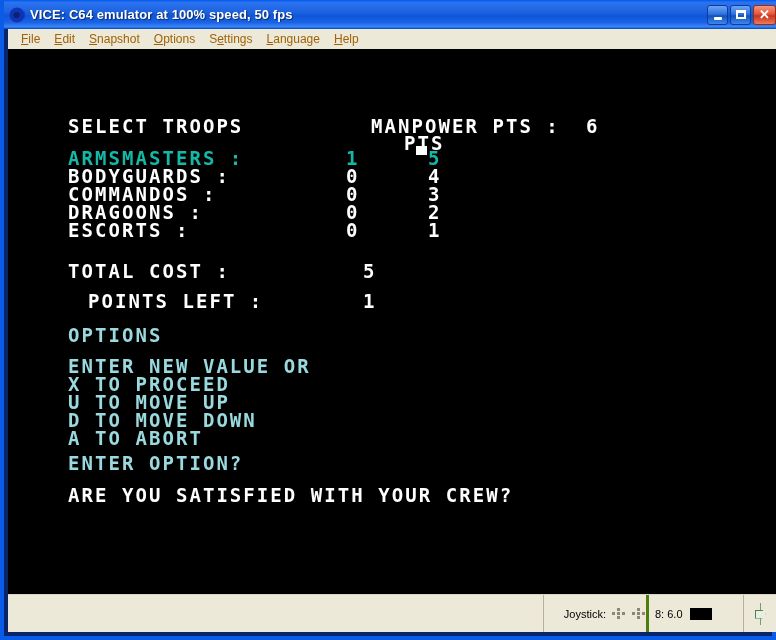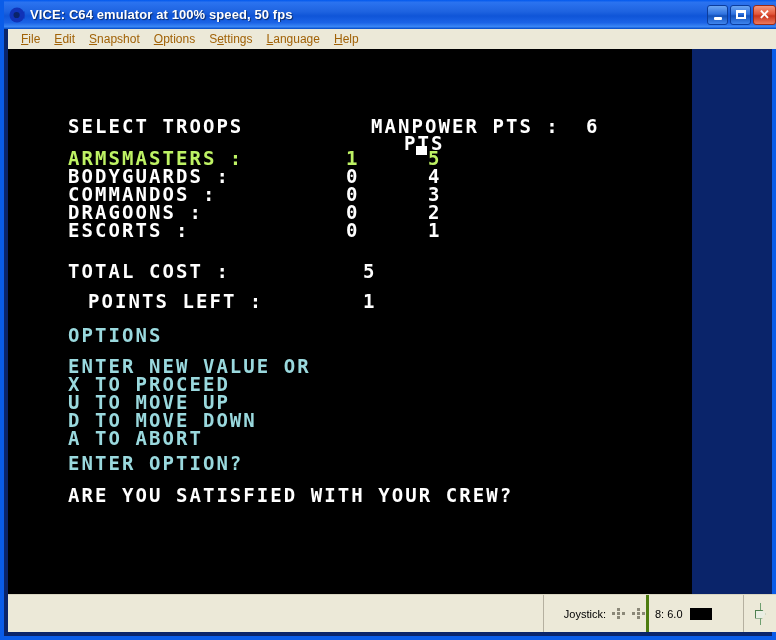--- a/index.html
+++ b/index.html
@@ -125,21 +125,21 @@
   }
   .menuitem .acc {
     text-decoration: underline;
   }
 
   
   #screen {
     position: absolute;
     left: 4px;
     top: 49px;
-    width: 684px;
+    width: 768px;
     height: 545px;
     background: #000000;
     overflow: hidden;
   }
   #c64 {
     position: absolute;
     left: 0; top: 0;
     width: 768px;
     height: 545px;
     font-family: "DejaVu Sans Mono", "Liberation Mono", monospace;
@@ -148,21 +148,21 @@
     line-height: 19px;
     font-weight: bold;
     color: #ffffff;
     white-space: pre;
   }
   .c64line {
     position: absolute;
     white-space: pre;
   }
   .white { color: #ffffff; }
-  .red   { color: #bef264; text-align: right; }
+  .red   { color: #14b8a6; text-align: right; }
   .cyan  { color: #9ad9de; }
 
   .cursorblock {
     position: absolute;
     width: 11px;
     height: 9px;
     background: #ffffff;
   }
 
   

